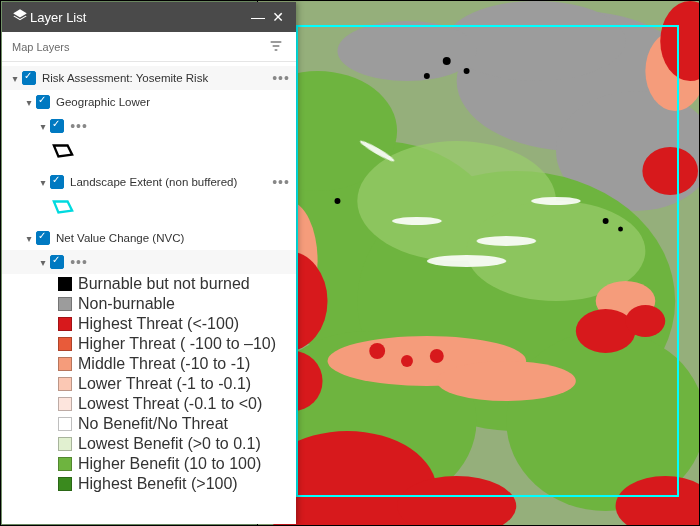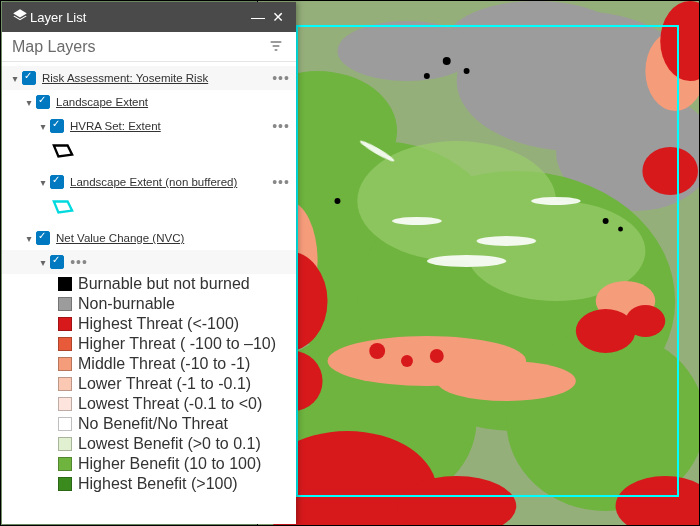--- a/index.html
+++ b/index.html
@@ -5,32 +5,32 @@
   * { box-sizing: border-box; margin: 0; padding: 0; font-family: "Segoe UI", Arial, sans-serif; }
   body { width: 700px; height: 526px; overflow: hidden; border: 1px solid #000; position: relative; background: #7a9b6f; }
   .map-area { position: absolute; inset: 0; }
   .map-canvas { position: absolute; left: 256px; top: 0; right: 0; bottom: 0; border-left: 1px solid #000; }
   .aoi-box { position: absolute; left: 38px; top: 24px; right: 20px; bottom: 28px; border: 2px solid #00ffff; }
   .panel { position: absolute; left: 1px; top: 1px; width: 294px; bottom: 1px; background: #fff; display: flex; flex-direction: column; box-shadow: 2px 0 6px rgba(0,0,0,0.3); }
   .panel-header { background: #4a4a4a; color: #fff; height: 30px; display: flex; align-items: center; padding: 0 8px; font-size: 13px; }
   .panel-header .title { flex: 1; }
   .panel-header .hicon { width: 20px; text-align: center; cursor: pointer; font-size: 14px; }
   .layers-icon svg { fill: #fff; }
-  .subheader { height: 30px; display: flex; align-items: center; padding: 0 10px; color: #6b6b6b; font-size: 16px; border-bottom: 1px solid #e5e5e5; }
+  .subheader { height: 30px; display: flex; align-items: center; padding: 0 10px; color: #6b6b6b; font-size: 11px; border-bottom: 1px solid #e5e5e5; }
   .subheader .spacer { flex: 1; }
   .subheader .filter { width: 18px; height: 18px; cursor: pointer; color: #6b6b6b; }
   .tree { flex: 1; overflow-y: auto; padding: 4px 0 8px 0; }
   .row { display: flex; align-items: center; min-height: 24px; padding: 2px 6px 2px 0; font-size: 11.5px; color: #333; }
   .row.group { background: #f7f7f7; }
   .row .indent { flex-shrink: 0; }
   .row .expander { width: 14px; flex-shrink: 0; text-align: center; color: #666; cursor: pointer; font-size: 10px; }
   .row .chk { width: 14px; height: 14px; flex-shrink: 0; margin-right: 6px; border: 1px solid #bbb; border-radius: 2px; position: relative; cursor: pointer; }
   .row .chk.on { background: #0079c1; border-color: #0079c1; }
   .row .chk.on::after { content: "✓"; color: #fff; font-size: 10px; position: absolute; left: 1px; top: -2px; }
-  .row .label { flex: 1; white-space: nowrap; overflow: hidden; text-overflow: ellipsis; text-decoration: underline; }
+  .row .label { flex: 1; white-space: nowrap; overflow: hidden; text-overflow: ellipsis; }
   .row .dots { width: 18px; text-align: center; color: #888; cursor: pointer; font-size: 14px; line-height: 10px; letter-spacing: 1px; }
   .legend-row { display: flex; align-items: center; min-height: 19px; padding: 1px 6px 1px 0; font-size: 16px; color: #333; }
   .legend-row .swatch { width: 14px; height: 14px; flex-shrink: 0; margin-right: 6px; border: 1px solid rgba(0,0,0,0.25); }
   .poly-icon { width: 22px; height: 18px; margin-left: 50px; margin-top: 4px; margin-bottom: 6px; }
 </style>
 </head>
 <body>
 
 <div class="map-area">
   <div class="map-canvas">
@@ -126,28 +126,27 @@
       <span class="expander">▾</span>
       <span class="chk on"></span>
       <span class="label">Risk Assessment: Yosemite Risk</span>
       <span class="dots">•••</span>
     </div>
 
     <div class="row">
       <span class="indent" style="width:20px"></span>
       <span class="expander">▾</span>
       <span class="chk on"></span>
-      <span class="label">Landscape Extent</span>
-    </div>
-
-    <div class="row">
-      <span class="indent" style="width:34px"></span>
-      <span class="expander">▾</span>
-      <span class="chk on"></span>
-      <span class="label">HVRA Set: Extent</span>
+      <span class="label">Geographic Lower</span>
+    </div>
+
+    <div class="row">
+      <span class="indent" style="width:34px"></span>
+      <span class="expander">▾</span>
+      <span class="chk on"></span>
       <span class="dots">•••</span>
     </div>
     <svg class="poly-icon" viewBox="0 0 24 18">
         <path d="M2 3 L17 3 L22 13 L7 15 Z" fill="none" stroke="#000" stroke-width="2.5"></path>
       </svg>
 
     <div class="row">
       <span class="indent" style="width:34px"></span>
       <span class="expander">▾</span>
       <span class="chk on"></span>

